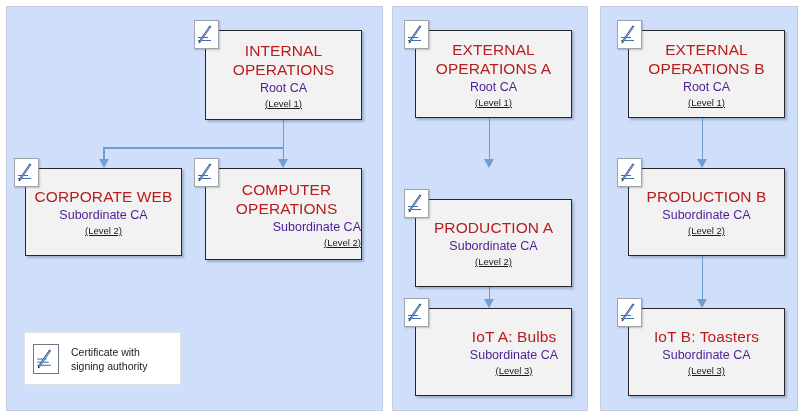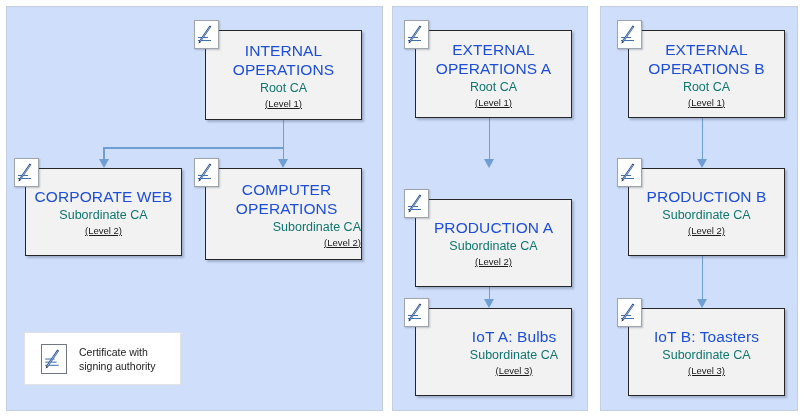--- a/index.html
+++ b/index.html
@@ -43,28 +43,28 @@
     flex-direction: column;
     align-items: center;
     justify-content: center;
     text-align: center;
     color: #000000;
   }
   .node .title {
     font-size: 15.5px;
     line-height: 19px;
     letter-spacing: 0.1px;
-    color: #1d4ed8;
+    color: #b91c1c;
     font-weight: 400;
     max-width: 96%;
   }
   .node .role {
     font-size: 12.5px;
     line-height: 16px;
-    color: #0f766e;
+    color: #4c1d95;
     margin-top: 1px;
   }
   .node .level {
     font-size: 9.5px;
     line-height: 13px;
     color: #1a1a1a;
     margin-top: 1px;
     text-decoration: underline;
   }
 
@@ -102,21 +102,21 @@
     position: absolute;
     left: 24px;
     top: 332px;
     width: 157px;
     height: 53px;
     background: #ffffff;
     border: 1px solid #e2e2e2;
     box-sizing: border-box;
     display: flex;
     align-items: center;
-    padding-left: 16px;
+    padding-left: 8px;
   }
   #legend .legend-icon {
     width: 24px;
     height: 28px;
     background: #ffffff;
     border: 1px solid #7d8punk;
     border: 1px solid #6f7785;
     flex: 0 0 auto;
     overflow: hidden;
   }

